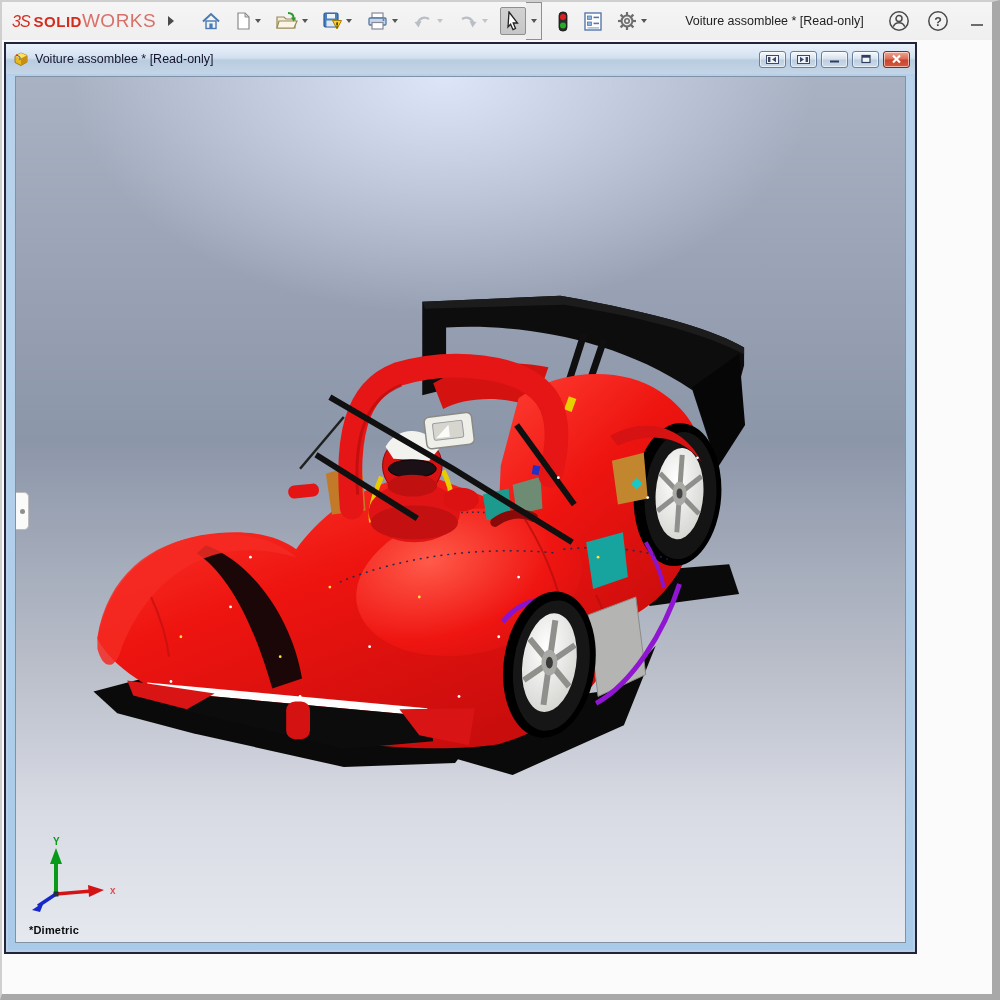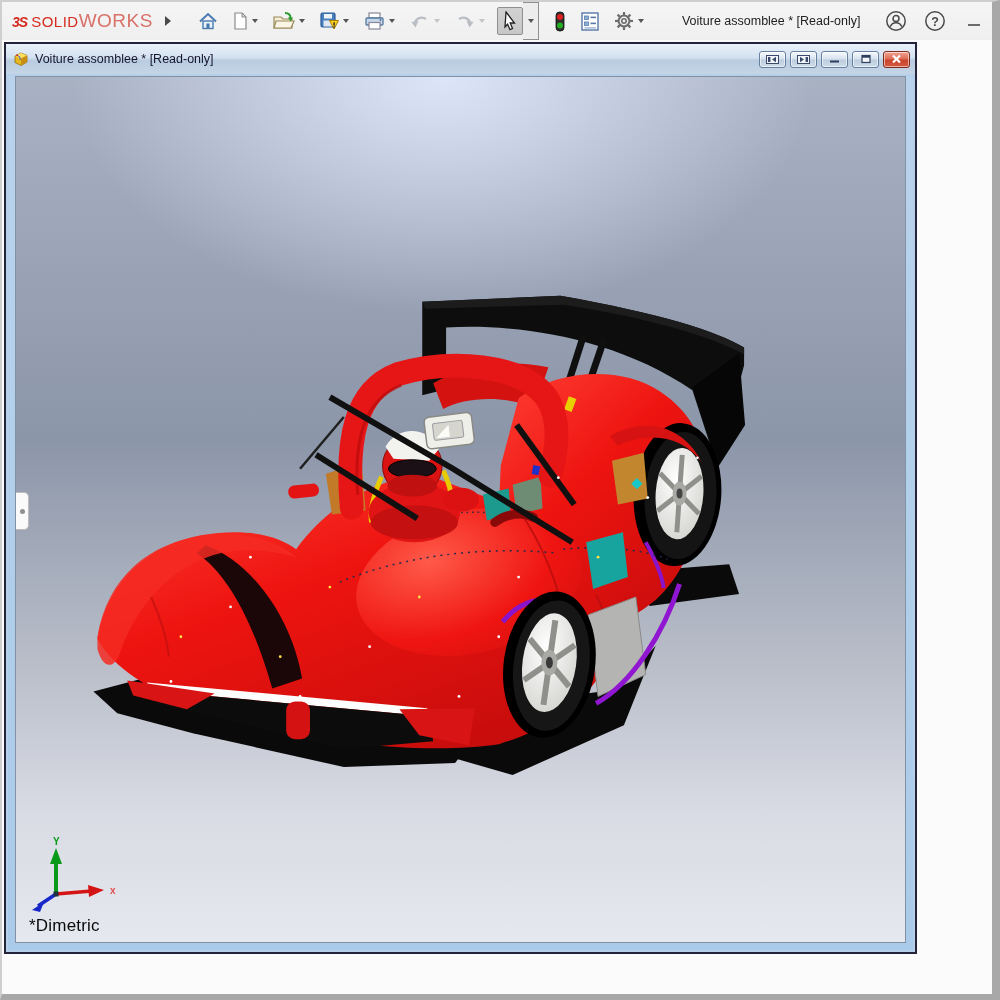--- a/index.html
+++ b/index.html
@@ -10,22 +10,22 @@
     border-right:8px solid #a8a8a8; border-bottom:6px solid #a8a8a8;
     overflow:hidden;
   }
   
   #toolbar {
     position:absolute; left:0; top:0; right:0; height:38px;
     background:linear-gradient(#f5f5f5,#efefef);
     display:flex; align-items:center; padding:0 6px 0 10px;
   }
   .logo { display:flex; align-items:baseline; white-space:nowrap; }
-  .logo .mark { color:#d52b1e; font-style:italic; font-weight:700; font-size:14px; letter-spacing:-1px; padding-right:4px;text-align:center;}
-  .logo .bold { color:#d52b1e; font-weight:400; font-size:15px; letter-spacing:.5px;}
+  .logo .mark { color:#d52b1e; font-style:italic; font-weight:400; font-size:16px; letter-spacing:-1px; padding-right:4px;text-align:center;}
+  .logo .bold { color:#d52b1e; font-weight:700; font-size:15px; letter-spacing:.5px;}
   .logo .light{ color:#d87168; font-weight:400; font-size:19px; letter-spacing:.5px;}
   .flyout { width:0;height:0;border-top:5px solid transparent;border-bottom:5px solid transparent;border-left:6px solid #4a4a4a; margin:0 10px 0 12px;}
   .vsep { width:1px; height:26px; background:#d2d2d2; margin-right:14px;}
   .tbtn { display:flex; align-items:center; gap:3px; margin-right:9px; padding:2px; border:1px solid transparent; border-radius:2px;}
   .tbtn svg { display:block; }
   .caret { width:0;height:0;border-left:3px solid transparent;border-right:3px solid transparent;border-top:4px solid #555; margin-left:1px;}
   .caret.dis { border-top-color:#c4c4c4; }
   .pressed { background:linear-gradient(#d2d2d2,#c6c6c6); border:1px solid #8f8f8f; padding:3px 4px; margin-right:0;}
   .dropseg { border:1px solid #8f8f8f; border-left:none; align-self:stretch; display:flex; align-items:center; padding:0 4px; margin-right:12px; background:#ededed;}
   .apptitle { font-size:12.5px; color:#222; margin:0 24px 0 26px; white-space:nowrap;}
@@ -50,21 +50,21 @@
   .dbtn.close { background:linear-gradient(#f0a493,#dd6a52 48%,#c8432c 52%,#d4593f); border-color:#7e2a1c;}
   #docframe { position:absolute; left:2px; right:2px; top:32px; bottom:2px; padding:0 7px 7px 7px; background:linear-gradient(#bad3ec,#a9cbe9);}
   #viewport {
     position:relative; width:100%; height:100%; overflow:hidden; border:1px solid #8292a4;
     background:
       radial-gradient(ellipse 58% 38% at 48% 0%, #dde5f9 0%, rgba(221,229,249,0) 72%),
       linear-gradient(#a9b2c3 0%, #8c96a9 42%, #b9bec9 68%, #d9dbe4 85%, #e6e8ef 100%);
   }
   #carsvg { position:absolute; inset:0; width:100%; height:100%; }
   #triad { position:absolute; left:10px; bottom:28px; }
-  #viewlabel { position:absolute; left:13px; bottom:6px; font-size:17px; font-weight:400; color:#0a0a0a; letter-spacing:.2px;}
+  #viewlabel { position:absolute; left:13px; bottom:6px; font-size:11px; font-weight:700; color:#0a0a0a; letter-spacing:.2px;}
   #splitter-tab {
     position:absolute; left:0; top:415px; width:13px; height:38px; background:#fafafa;
     border:1px solid #bcbcbc; border-left:none; border-radius:0 5px 5px 0;
     display:flex; align-items:center; justify-content:center;
   }
   #splitter-tab i { width:5px; height:5px; border-radius:50%; background:#8f8f8f; display:block;}
 </style>
 </head>
 <body>
 

